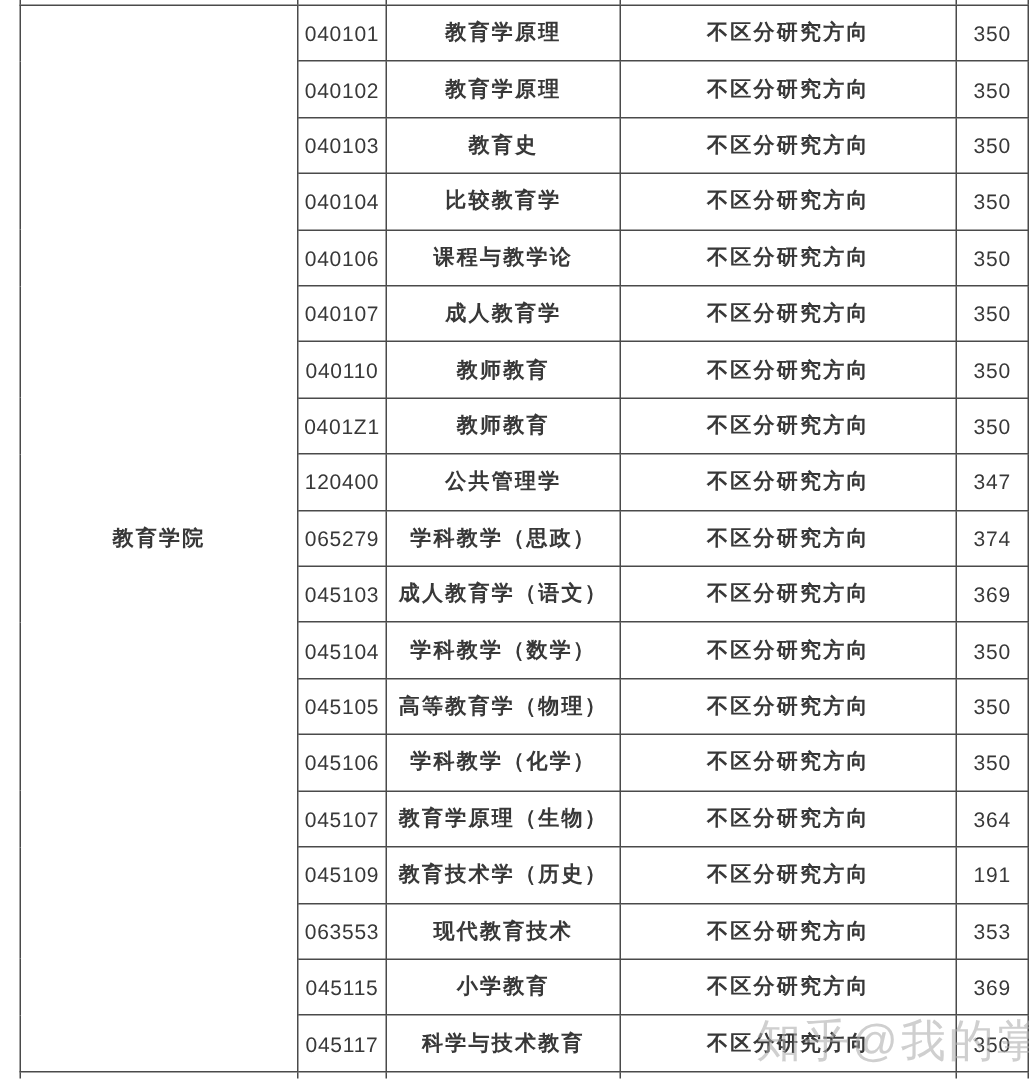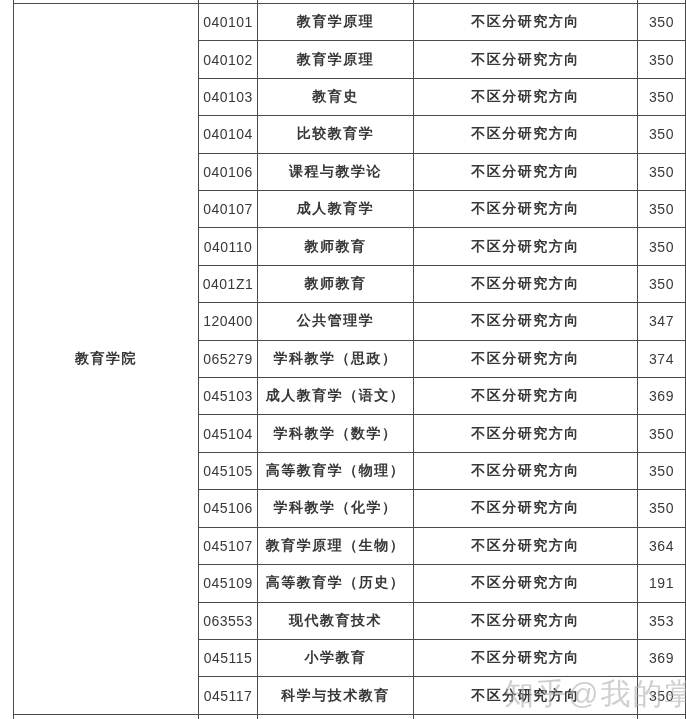--- a/index.html
+++ b/index.html
@@ -180,21 +180,21 @@
           <td class="score-cell">350</td>
         </tr>
         <tr>
           <td class="code-cell">045107</td>
           <td class="major-cell">教育学原理（生物）</td>
           <td class="direction-cell">不区分研究方向</td>
           <td class="score-cell">364</td>
         </tr>
         <tr>
           <td class="code-cell">045109</td>
-          <td class="major-cell">高等教育学（历史）</td>
+          <td class="major-cell">教育技术学（历史）</td>
           <td class="direction-cell">不区分研究方向</td>
           <td class="score-cell">191</td>
         </tr>
         <tr>
           <td class="code-cell">063553</td>
           <td class="major-cell">现代教育技术</td>
           <td class="direction-cell">不区分研究方向</td>
           <td class="score-cell">353</td>
         </tr>
         <tr>

